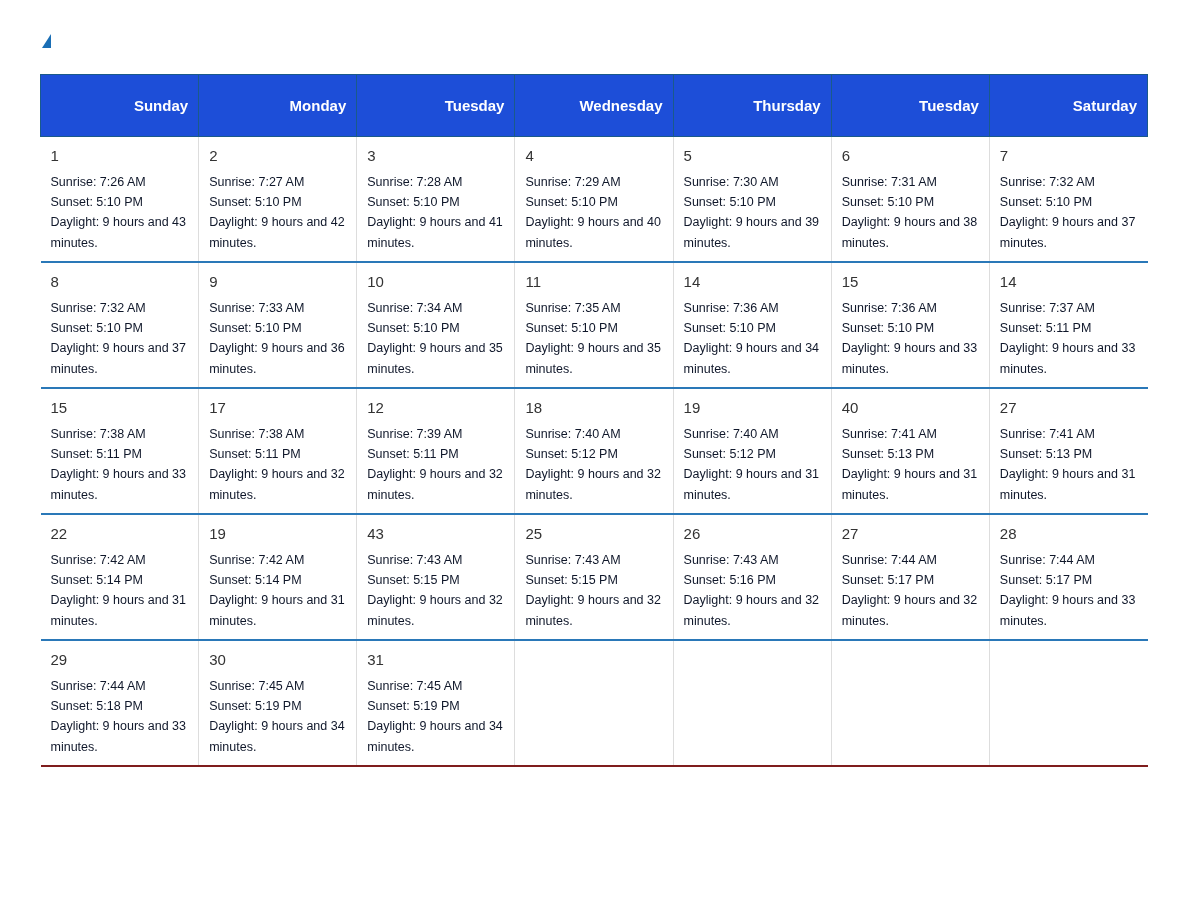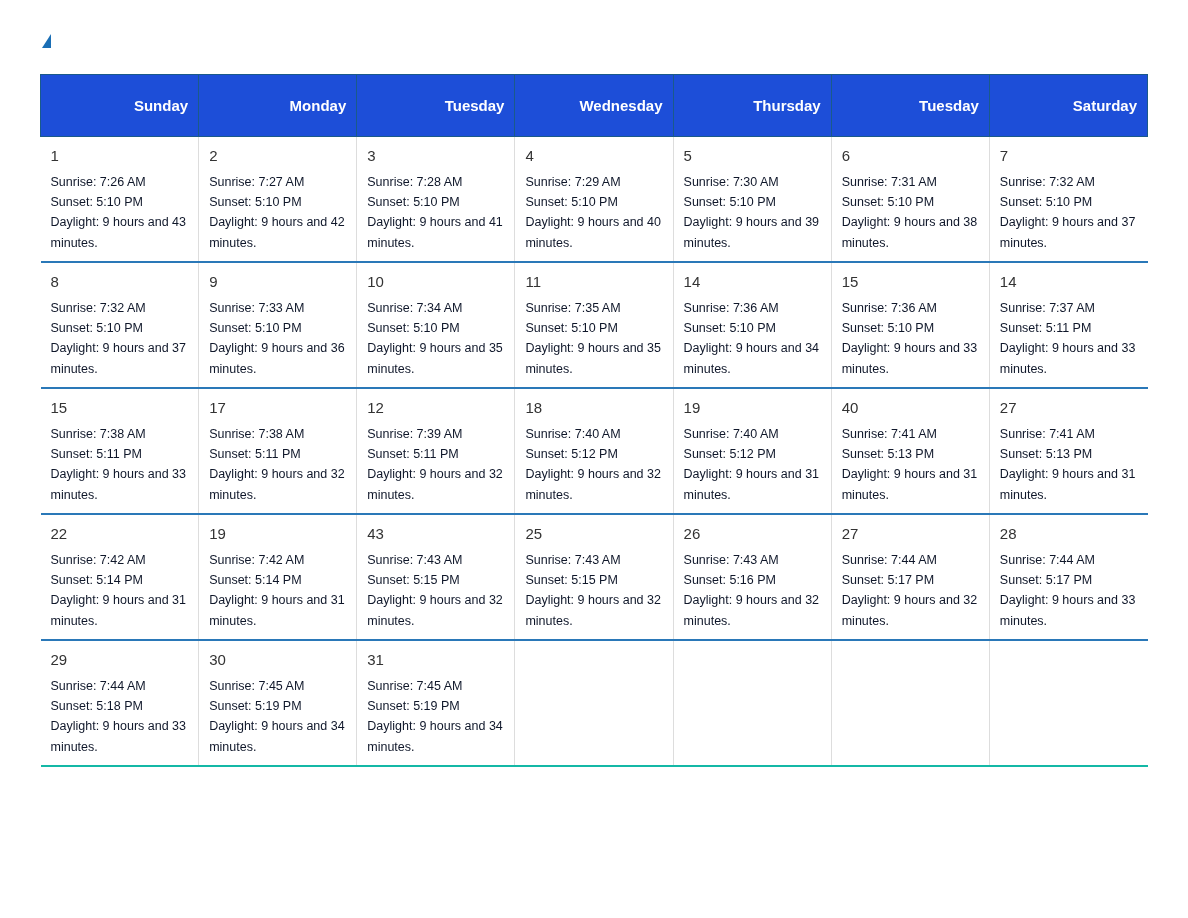--- a/index.html
+++ b/index.html
@@ -82,21 +82,21 @@
       font-weight: normal;
       display: block;
       margin-bottom: 4px;
     }
     .day-info {
       font-size: 12.5px;
       line-height: 1.55;
       color: #0f172a;
     }
     tbody tr:last-child {
-      border-bottom: 2px solid #14b8a6;
+      border-bottom: 2px solid #7f1d1d;
     }
   </style>
 </head>
 <body>
 
 <div class="header">
   <div class="logo">
     <div>
       <span class="logo-general"></span><span class="logo-triangle"></span>
     </div>

